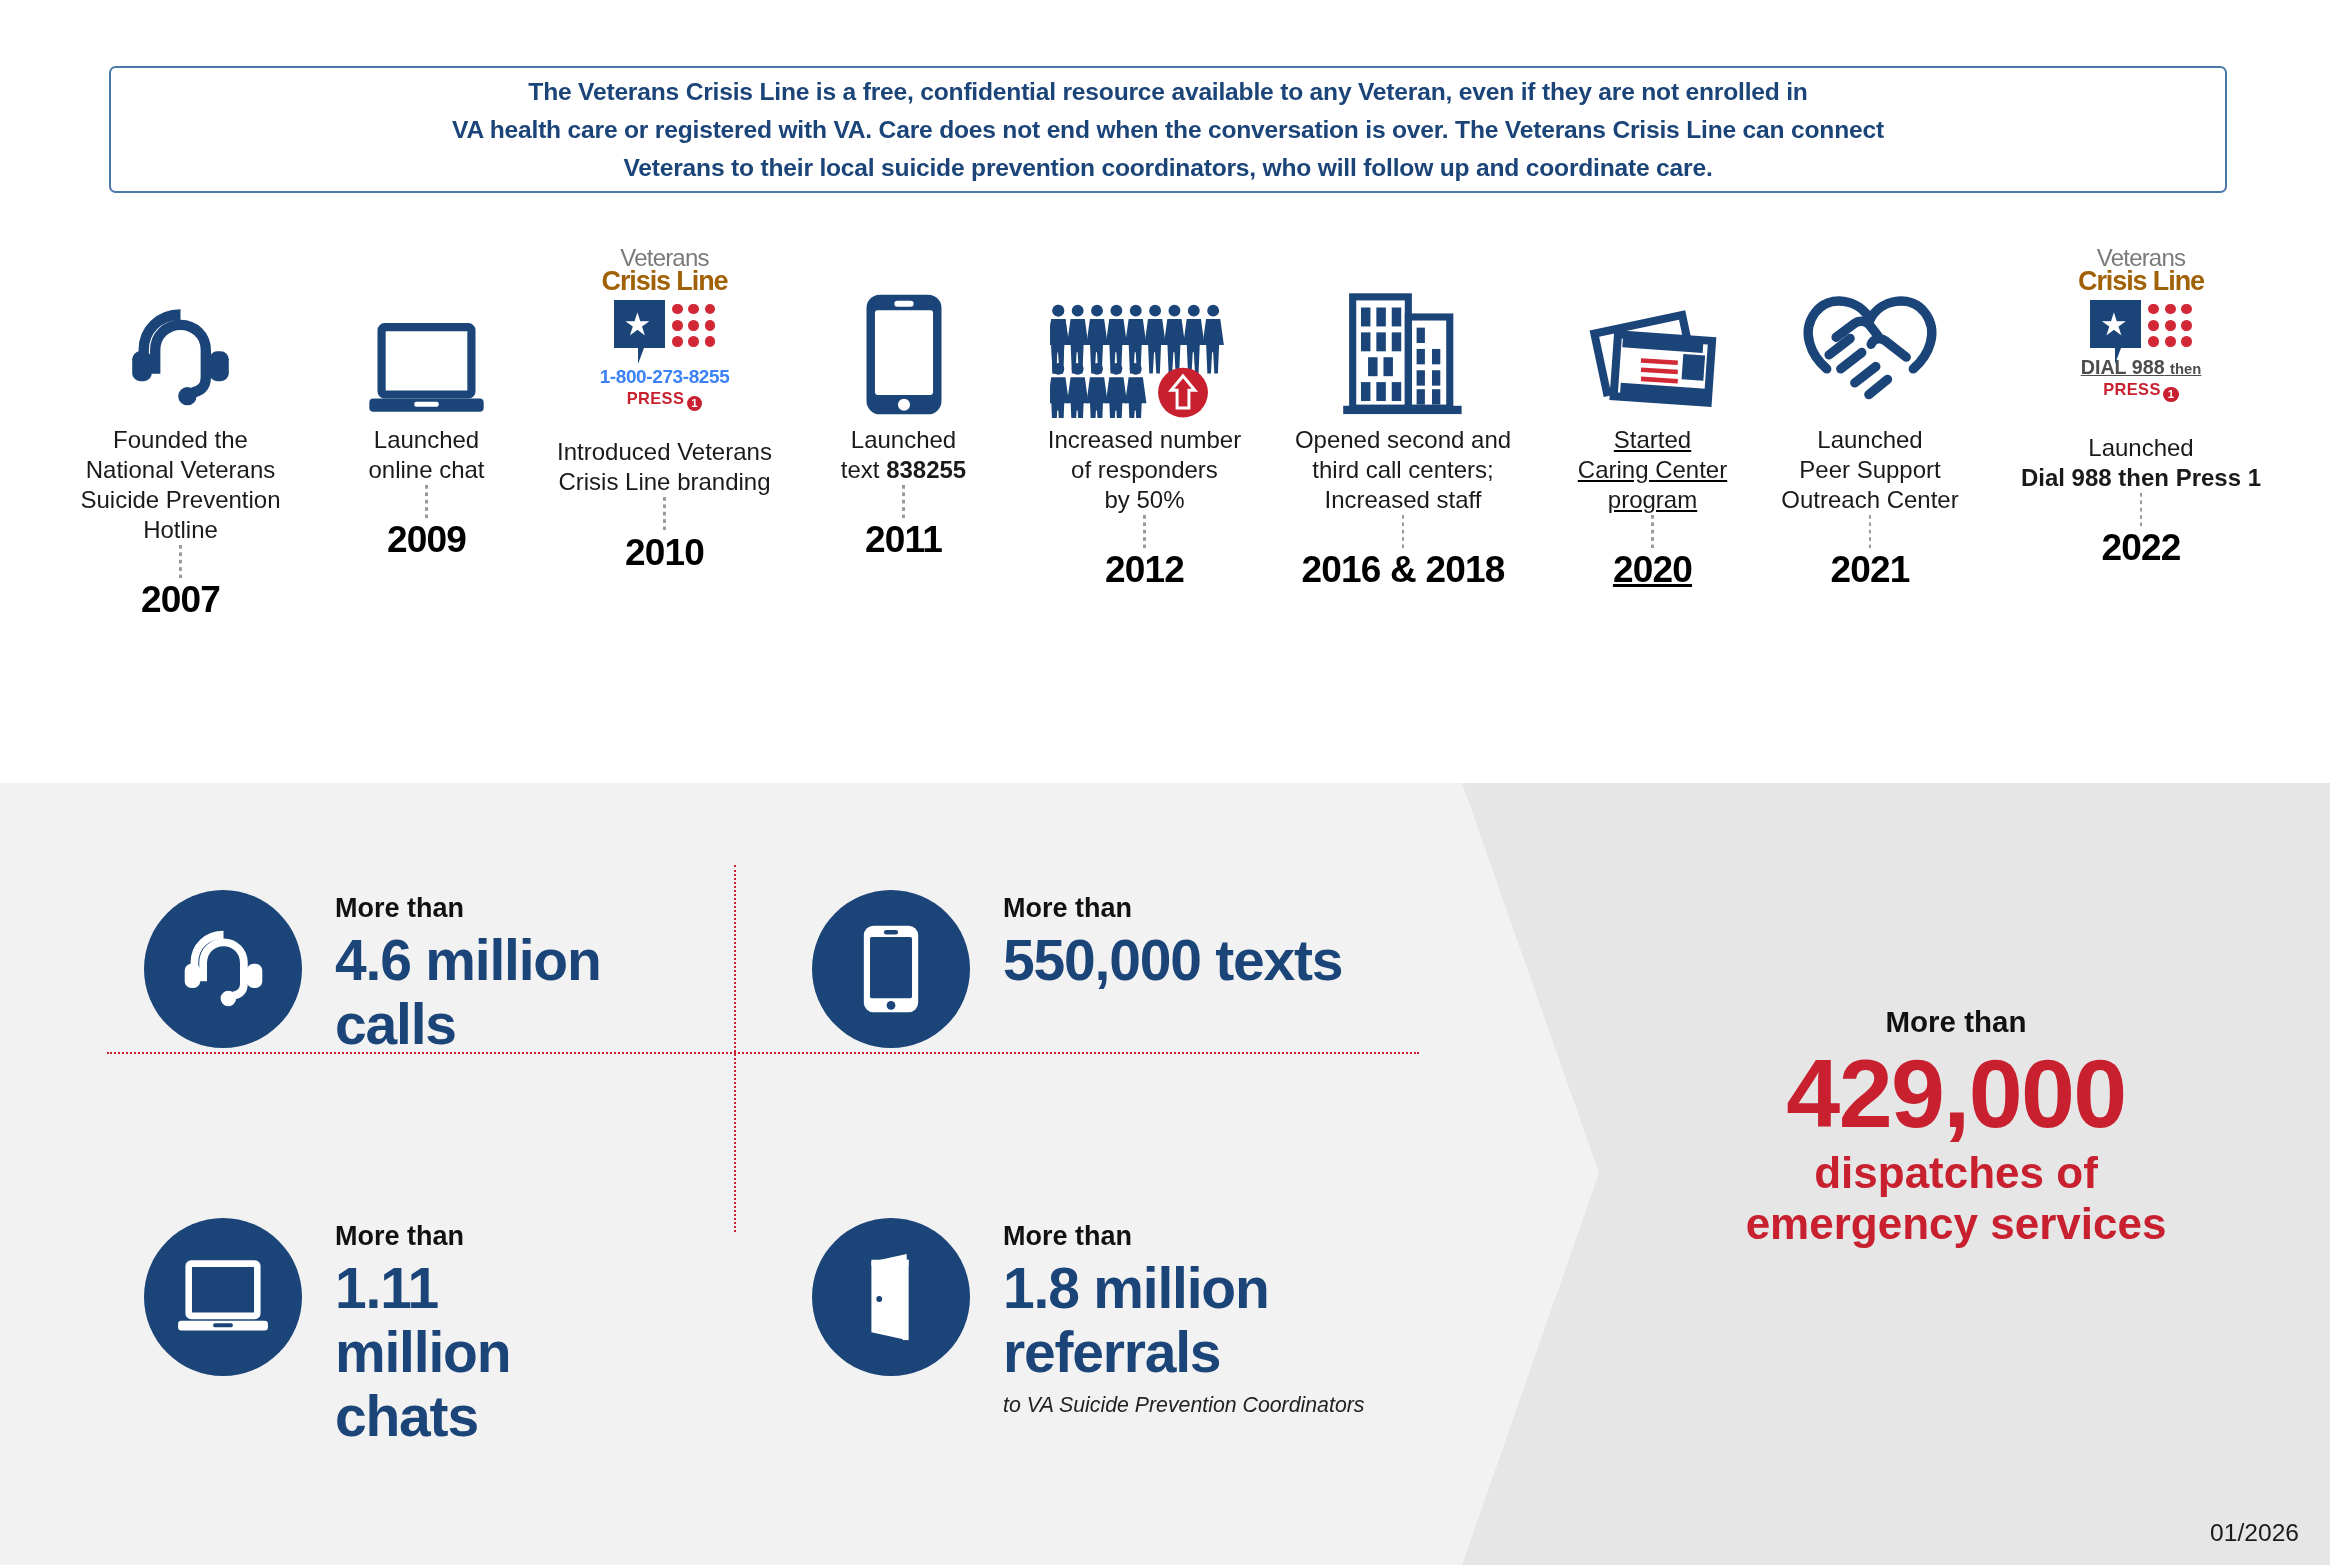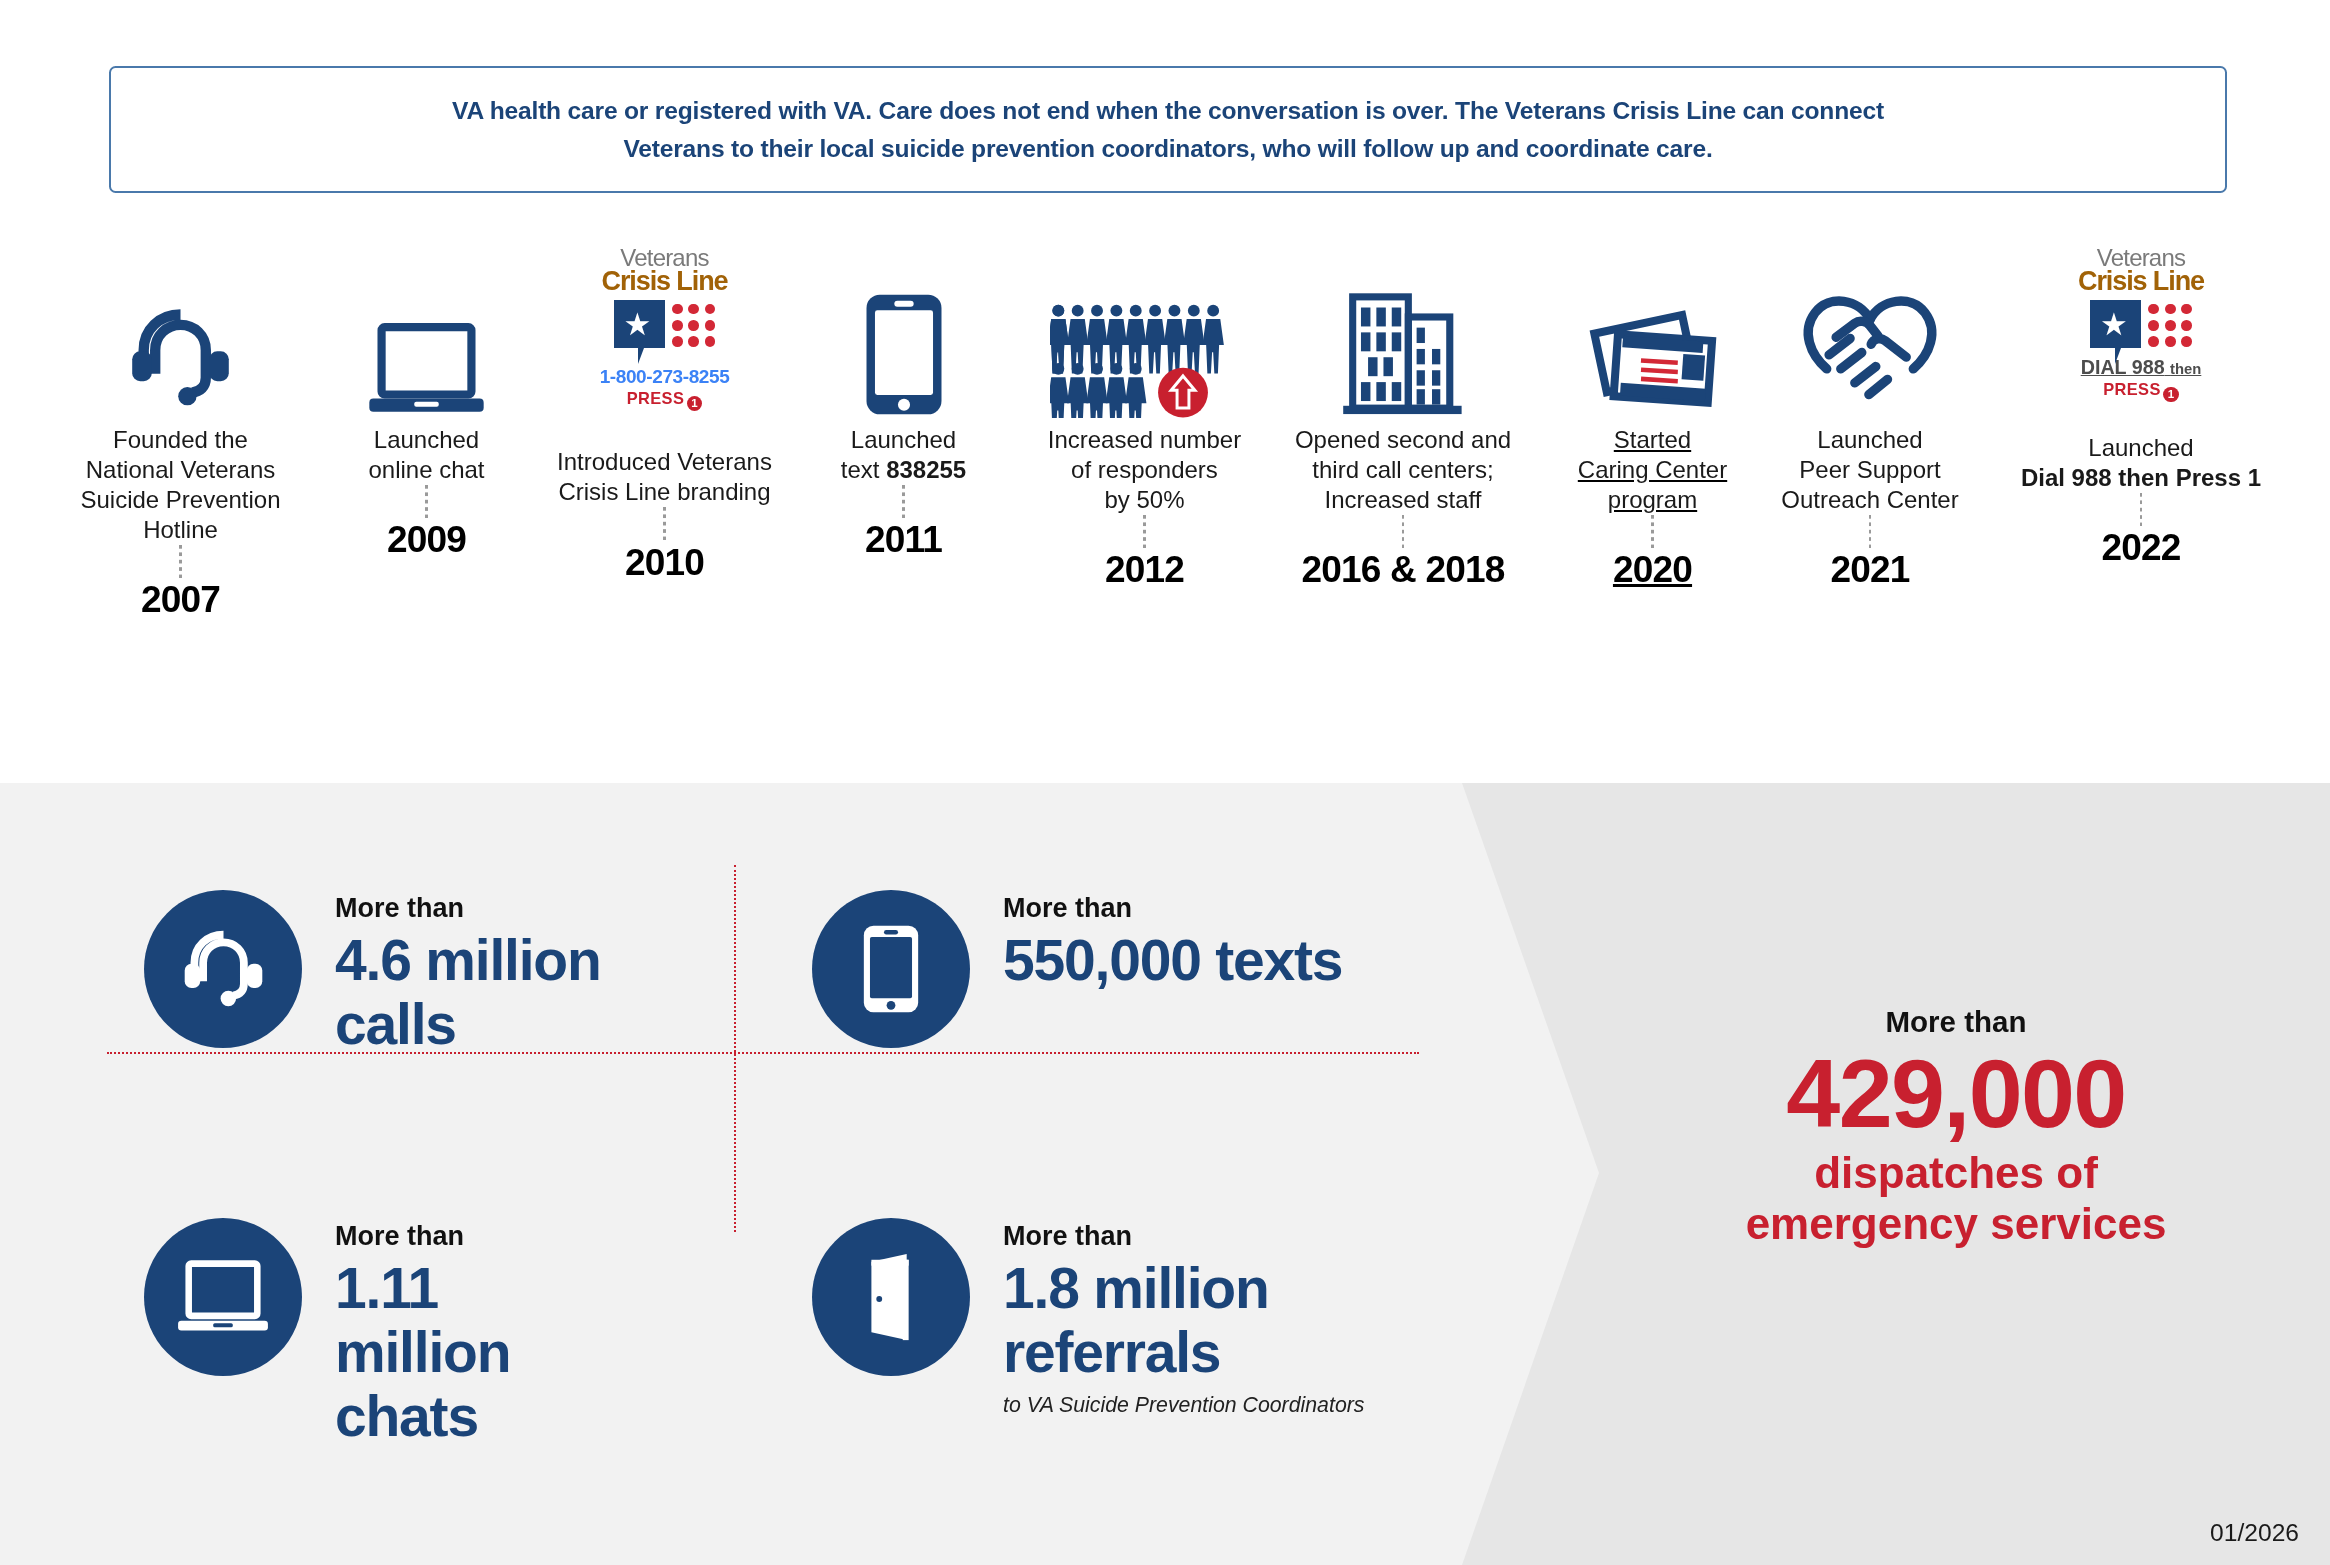--- a/index.html
+++ b/index.html
@@ -136,20 +136,21 @@
   }
   .vcl-dial{font-size:19.7px;font-weight:bold;color:#4d4d4d;margin-top:8.2px;text-decoration:underline;}
   .vcl-dial .then{font-size:14.8px;font-weight:bold;}
 </style>
 </head>
 <body>
 
 <div id="top-section">
 
   <div id="intro-box">
+    <p>The Veterans Crisis Line is a free, confidential resource available to any Veteran, even if they are not enrolled in</p>
     <p>VA health care or registered with VA. Care does not end when the conversation is over. The Veterans Crisis Line can connect</p>
     <p>Veterans to their local suicide prevention coordinators, who will follow up and coordinate care.</p>
   </div>
 
   <div id="timeline">
 
     <div class="tl-item" style="left:41px;">
       <div class="tl-icon">
         <svg width="115" height="115" viewBox="0 0 100 100">
           <path d="M50 10c-18 0-32 13-32 31v16h10V41c0-13 10-22 22-22s22 9 22 22v24c0 8-5 12-12 13" fill="none" stroke="#1b4478" stroke-width="9"></path>
@@ -201,21 +202,21 @@
                 <i></i>
                 <i></i>
                 <i></i>
                 <i></i>
               </div>
           </div>
           <div class="vcl-phone">1-800-273-8255</div>
           <div class="vcl-press"><span>PRESS</span><span class="one">1</span></div>
         </div>
       </div>
-      <div class="tl-label" style="margin-top:29px;">
+      <div class="tl-label" style="margin-top:19px;">
         <span>Introduced Veterans</span><br>
         <span>Crisis Line branding</span>
       </div>
       <div class="tl-dots"></div>
       <div class="tl-year">2010</div>
     </div>
 
     <div class="tl-item" style="left:764px;">
       <div class="tl-icon">
         <svg width="86" height="127" viewBox="0 0 70 105">

